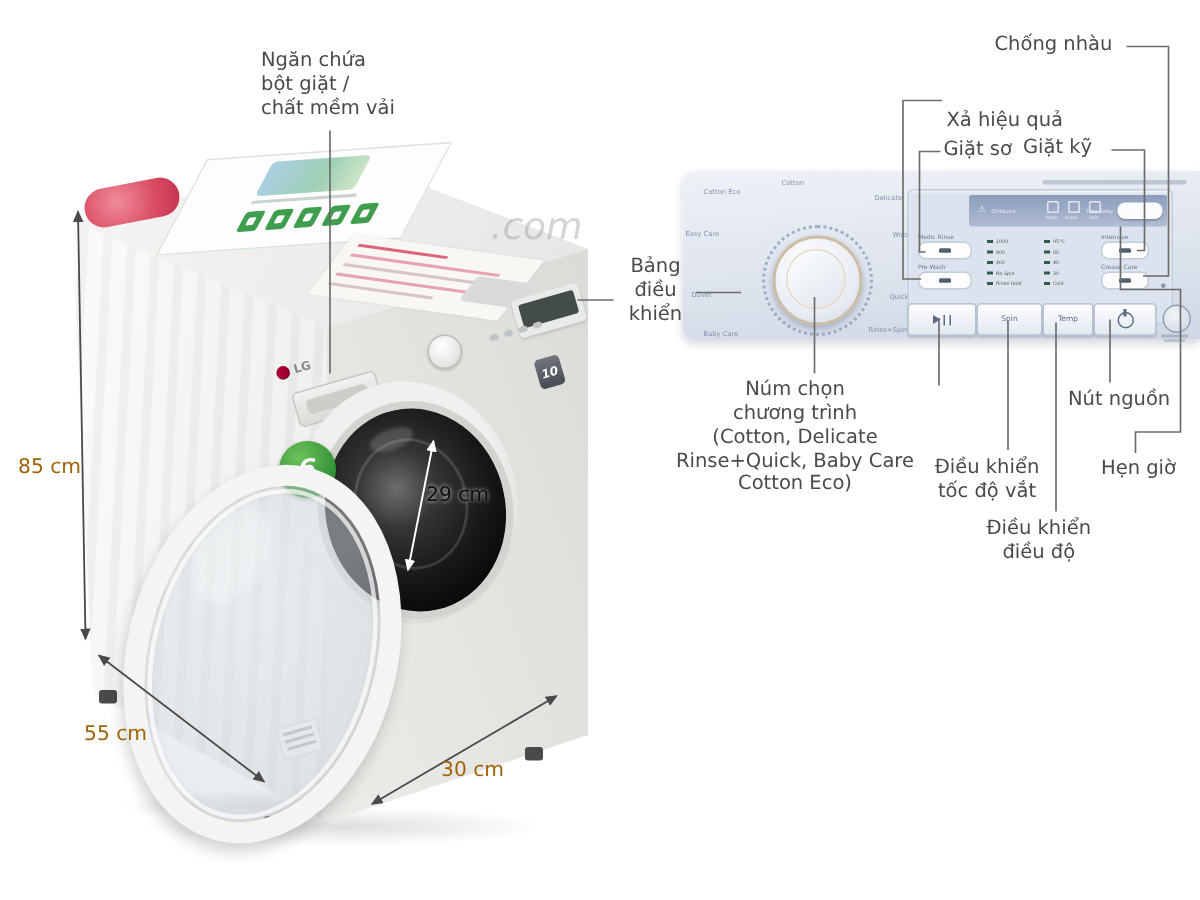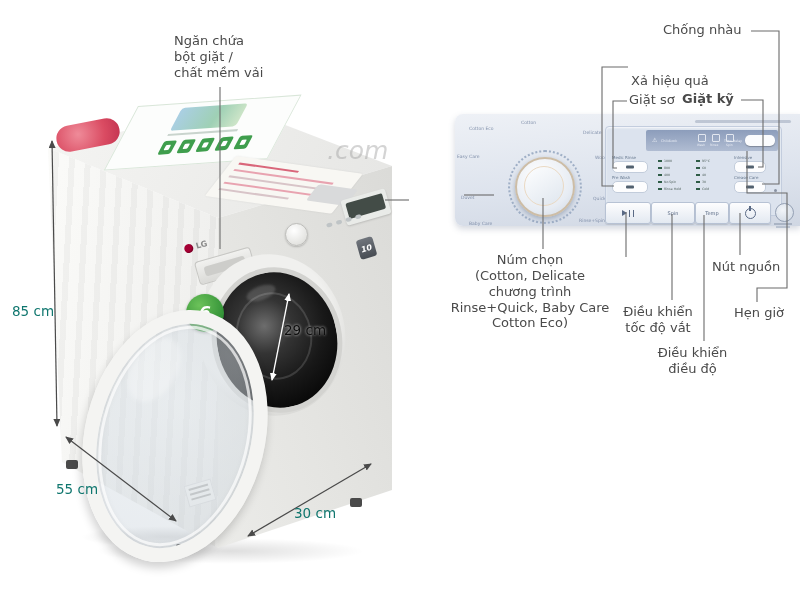--- a/index.html
+++ b/index.html
@@ -3,21 +3,21 @@
 <meta charset="utf-8">
 <style>
   html,body{margin:0;padding:0;background:#fff;}
   #canvas{position:relative;width:800px;height:600px;background:#fff;overflow:hidden;
           font-family:"DejaVu Sans","Liberation Sans",sans-serif;}
   .abs{position:absolute;}
 
   
   .lbl{position:absolute;font-size:13px;line-height:1.22;color:#4a4a4a;z-index:30;}
   .lbl.center{text-align:center;}
-  .dim{position:absolute;font-size:13.5px;color:#0f766e;z-index:30;}
+  .dim{position:absolute;font-size:13.5px;color:#a16207;z-index:30;}
   .dim.on-drum{color:#0e0e0e;text-shadow:0 0 3px rgba(255,255,255,.85);}
 
   
   #watermark{position:absolute;left:327px;top:136px;z-index:25;display:flex;align-items:baseline;
              font-style:italic;pointer-events:none;}
   #watermark .wm-b{font-size:27px;font-weight:bold;color:rgba(130,130,130,.55);}
   #watermark .wm-l{font-size:25px;font-weight:normal;color:rgba(160,160,160,.45);}
 
   
   #machine{position:absolute;left:40px;top:100px;width:360px;height:460px;z-index:1;}
@@ -371,27 +371,32 @@
 
   <div class="lbl" style="left:174px;top:33px;">
     <div>Ngăn chứa</div>
     <div>bột giặt /</div>
     <div>chất mềm vải</div>
   </div>
 
   <div class="lbl" style="left:663px;top:22px;">Chống nhàu</div>
   <div class="lbl" style="left:631px;top:58px;margin-top:15px;">Xả hiệu quả</div>
   <div class="lbl" style="left:629px;top:92px;">Giặt sơ</div>
-  <div class="lbl" style="left:682px;top:91px;font-weight:bold;">Giặt kỹ</div>
-
+  <div class="lbl" style="left:682px;top:91px;">Giặt kỹ</div>
+
+  <div class="lbl center" style="left:408px;top:170px;width:58px;">
+    <div>Bảng</div>
+    <div>điều</div>
+    <div>khiển</div>
+  </div>
 
   <div class="lbl center" style="left:450px;top:252px;width:160px;">
     <div>Núm chọn</div>
+    <div>chương trình</div>
     <div>(Cotton, Delicate</div>
-    <div>chương trình</div>
     <div>Rinse+Quick, Baby Care</div>
     <div>Cotton Eco)</div>
   </div>
 
 
   <div class="lbl center" style="left:612px;top:304px;width:92px;">
     <div>Điều khiển</div>
     <div>tốc độ vắt</div>
   </div>
 

